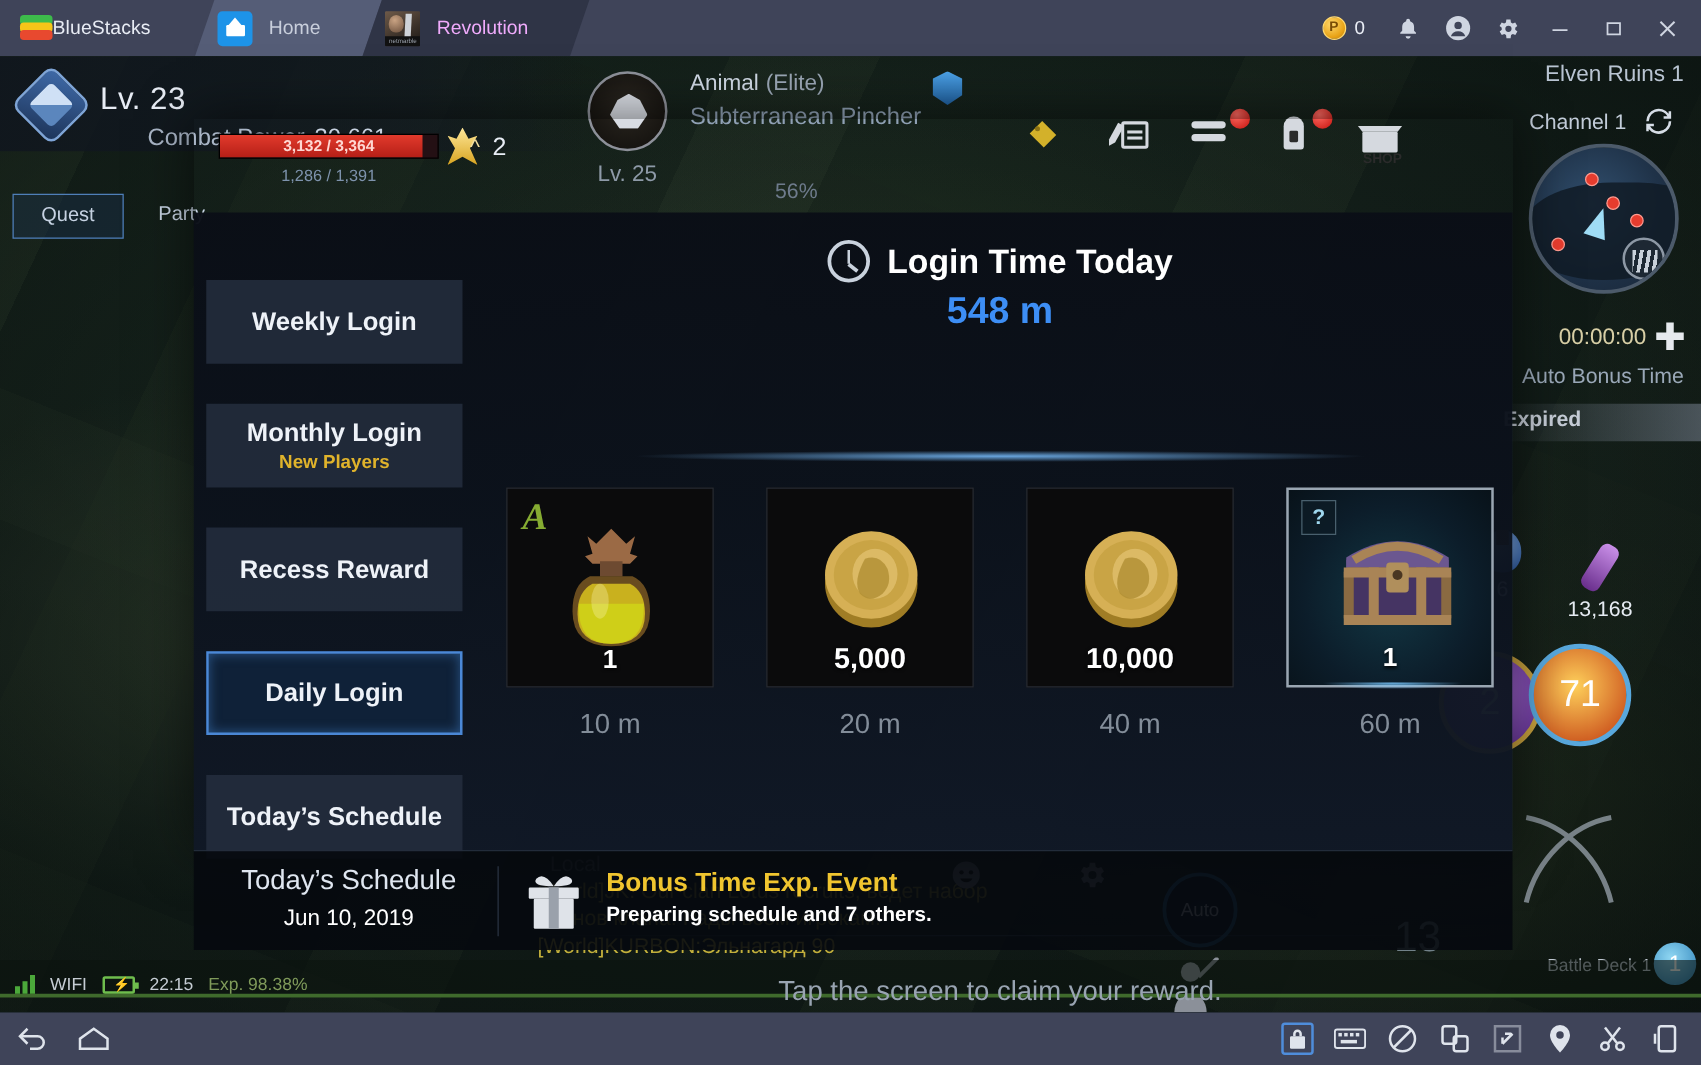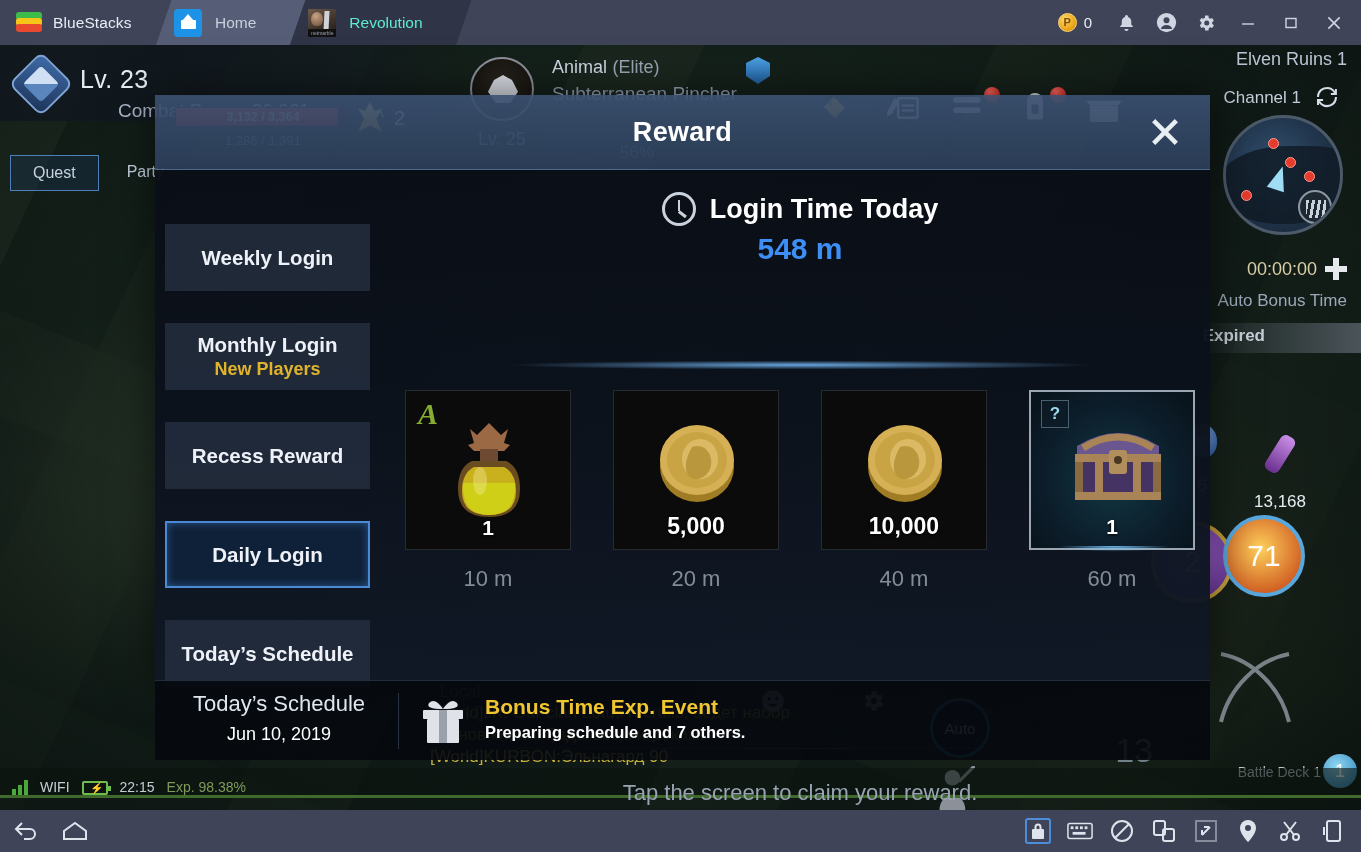--- a/index.html
+++ b/index.html
@@ -11,21 +11,21 @@
   }
   #root { position: relative; width: 1361px; height: 852px; }
 
   
   .bs-titlebar {
     position: absolute; left: 0; top: 0; width: 1361px; height: 45px;
     background: #3f4459;
     display: flex; align-items: center;
   }
   .bs-brand {
-    display: flex; align-items: center; gap: 11px;
+    display: flex; align-items: center; gap: 0;
     padding-left: 16px; width: 150px; height: 45px;
   }
   .bs-logo { width: 26px; height: 22px; position: relative; flex: none; }
   .bs-logo i { position: absolute; left: 0; width: 26px; height: 8px; border-radius: 3px; display: block; }
   .bs-logo i:nth-child(1) { top: 0px;  background: #3dbb4b; }
   .bs-logo i:nth-child(2) { top: 6px;  background: #f5c518; }
   .bs-logo i:nth-child(3) { top: 12px; background: #e8492f; }
   .bs-brand-text { color: #e8ecf4; font-size: 15.5px; letter-spacing: .1px; }
 
   .bs-tab {
@@ -65,21 +65,21 @@
   }
   .bs-tab-icon-game:after {
     content:""; position:absolute; left:3px; top:3px; width:12px; height:14px;
     border-radius: 50% 50% 45% 45%;
     background: radial-gradient(circle at 40% 30%, #c9a383, #6a4f3c);
   }
   .game-icon-label {
     position:absolute; left:0; bottom:0; width:100%; height:8px;
     background:#111; color:#9aa1ab; font-size:5px; line-height:8px; text-align:center;
   }
-  .bs-tab-label { color: #5eead4; font-size: 15.5px; }
+  .bs-tab-label { color: #f0abfc; font-size: 15.5px; }
   .bs-tab.home .bs-tab-label { color: #c9cfdc; }
 
   .bs-sysarea {
     margin-left: auto; display: flex; align-items: center; gap: 0px;
     padding-right: 6px; height: 45px;
   }
   .bs-coin-wrap { display: flex; align-items: center; gap: 7px; padding: 0 14px; }
   .bs-coin {
     width: 19px; height: 19px; border-radius: 50%;
     background: radial-gradient(circle at 36% 32%, #ffd86b, #e8a215 65%, #b8790a);
@@ -237,21 +237,21 @@
   .expired-lbl { position:absolute; right:96px; top:281px; color:#c5ccd6; font-size:17px;font-weight:bold; }
 
   .potions { position:absolute; right:42px; top:385px; width:150px; height:80px; }
   .pot { position:absolute; width:66px; height:80px; text-align:center; }
   .pot-glass1 { width:30px; height:34px; border-radius:50% 50% 45% 45%; margin:6px auto 0;
     background: radial-gradient(circle at 35% 30%, #9dc7f5, #1f4e9c); }
   .pot-glass1:before { content:""; display:block; width:10px; height:12px; margin:-12px auto 0;
     background:#6b4a2d; }
   .pot-glass2 { width:16px; height:40px; border-radius:6px; margin:4px auto 0; transform: rotate(32deg);
     background: linear-gradient(180deg, #c98fe8, #6a2f8d); }
-  .pot-num { color:#e6ebf2; font-size:17px; margin-top:18px; }
+  .pot-num { color:#e6ebf2; font-size:17px; margin-top:4px; }
 
   .orbs { position:absolute; right:30px; top:470px; width:180px; height:96px; }
   .orb { position:absolute; width:82px; height:82px; border-radius:50%;
     display:flex; align-items:center; justify-content:center;
     color:#fff; font-size:30px; }
   .orb1 { left:0; top:6px; background: radial-gradient(circle at 40% 35%, #b57ae0, #5b2a8f);
           border:4px solid #c9a23e; }
   .orb2 { left:72px; top:0; background: radial-gradient(circle at 45% 40%, #ffd15c, #c0380f);
           border:4px solid #59a8dd; }
 
@@ -311,21 +311,21 @@
     background: linear-gradient(180deg, rgba(10,14,22,.97) 0%, rgba(11,17,27,.97) 45%, rgba(16,24,38,.97) 100%);
   }
 
   .side-tabs { position:absolute; left:10px; top:22px; width:205px; }
   .side-tab {
     height: 67px; margin-bottom: 7px;
     background: rgba(36,46,62,.85);
     display:flex; flex-direction:column; align-items:center; justify-content:center;
     color:#eef2f8; font-size:20.5px; font-weight:bold;margin-top:32px;
   }
-  .side-tab .sub { color:#e0b32b; font-size:18px; font-weight:bold; margin-top:2px; }
+  .side-tab .sub { color:#e0b32b; font-size:15px; font-weight:bold; margin-top:2px; }
   .side-tab.active {
     background: rgba(16,34,58,.95);
     border: 2px solid #4b88d6;
     box-shadow: 0 0 9px rgba(70,140,220,.5) inset;
   }
 
   .login-time-row {
     position:absolute; left:245px; top:22px; width:800px; text-align:center;
   }
   .lt-head { display:flex; align-items:center; justify-content:center; gap:14px; }
@@ -642,29 +642,20 @@
       <div class="sb-txt">WIFI</div>
       <div class="sb-batt">
           <span class="sb-bolt">⚡</span>
         </div>
       <div class="sb-txt">22:15</div>
       <div class="sb-exp">Exp. 98.38%</div>
     </div>
   </div>
 
   <div class="modal">
-    <div class="modal-header">
-      <div class="modal-title">Reward</div>
-      <div class="modal-close">
-        <svg width="34" height="34" viewBox="0 0 24 24">
-            <line x1="4" y1="4" x2="20" y2="20" stroke="currentColor" stroke-width="3.2"></line>
-            <line x1="20" y1="4" x2="4" y2="20" stroke="currentColor" stroke-width="3.2"></line>
-          </svg>
-      </div>
-    </div>
 
     <div class="modal-body">
 
       <div class="side-tabs">
         <div class="side-tab">
           <span>Weekly Login</span>
         </div>
         <div class="side-tab">
           <span>Monthly Login</span>
           <span class="sub">New Players</span>

